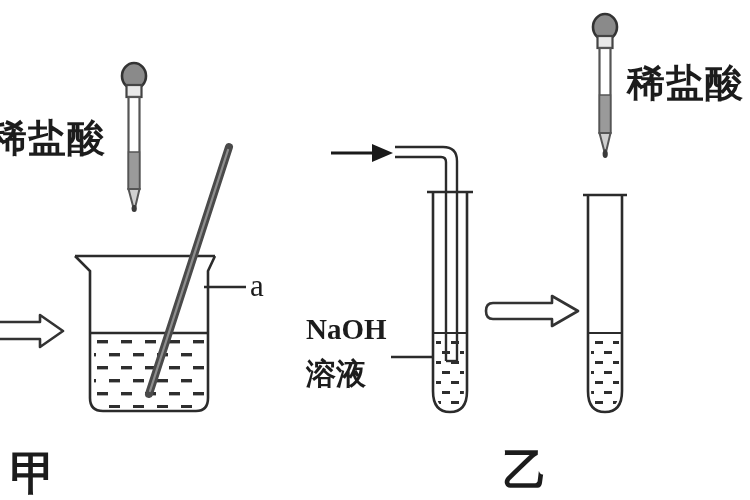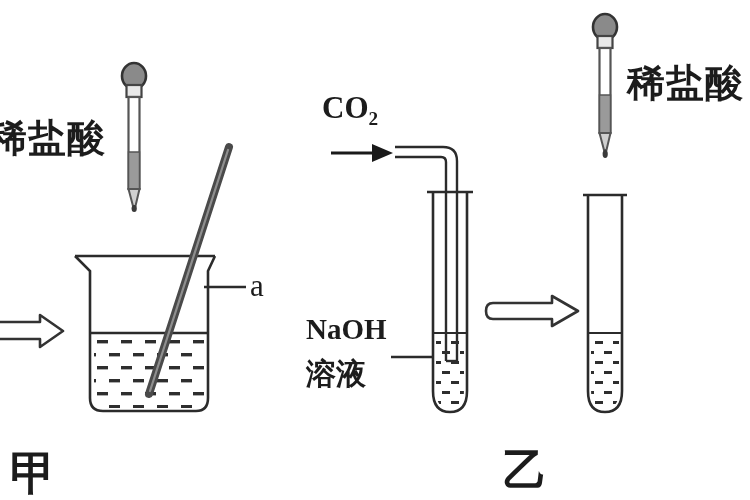--- a/index.html
+++ b/index.html
@@ -93,21 +93,20 @@
 
     <g stroke="#2b2b2b" fill="none" stroke-width="2.6">
       <line x1="583" y1="195" x2="627" y2="195"></line>
       <path d="M588 195 V391 Q588 412 605 412 Q622 412 622 391 V195"></path>
       <line x1="588" y1="333" x2="622" y2="333" stroke-width="2.2"></line>
       <path stroke="none" fill="url(#liqSmall)" d="M591 336 H619 V390 Q619 409 605 409 Q591 409 591 390 Z"></path>
     </g>
   </svg>
 
   <div class="lbl cjk hcl-left">稀盐酸</div>
-  <div class="lbl gas"><span>CO</span><sub>2</sub></div>
   <div class="lbl cjk rongye">溶液</div>
   <div class="lbl naoh">NaOH</div>
   <div class="lbl rod-a">a</div>
   <div class="lbl cjk jia">甲</div>
   <div class="lbl cjk yi">乙</div>
   <div class="lbl cjk hcl-right">稀盐酸</div>
 
 </div>
 
 </body></html>

